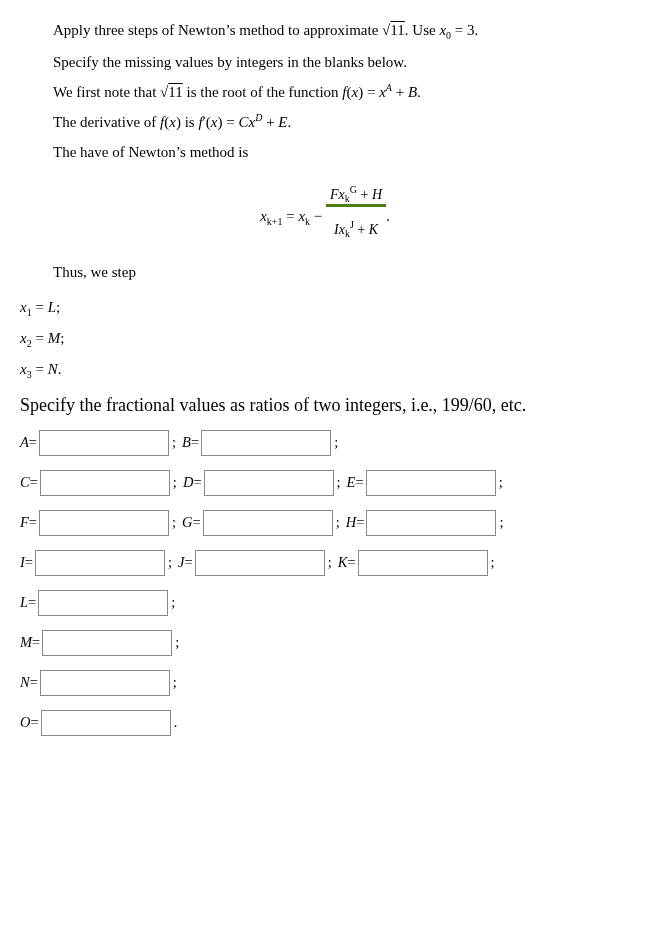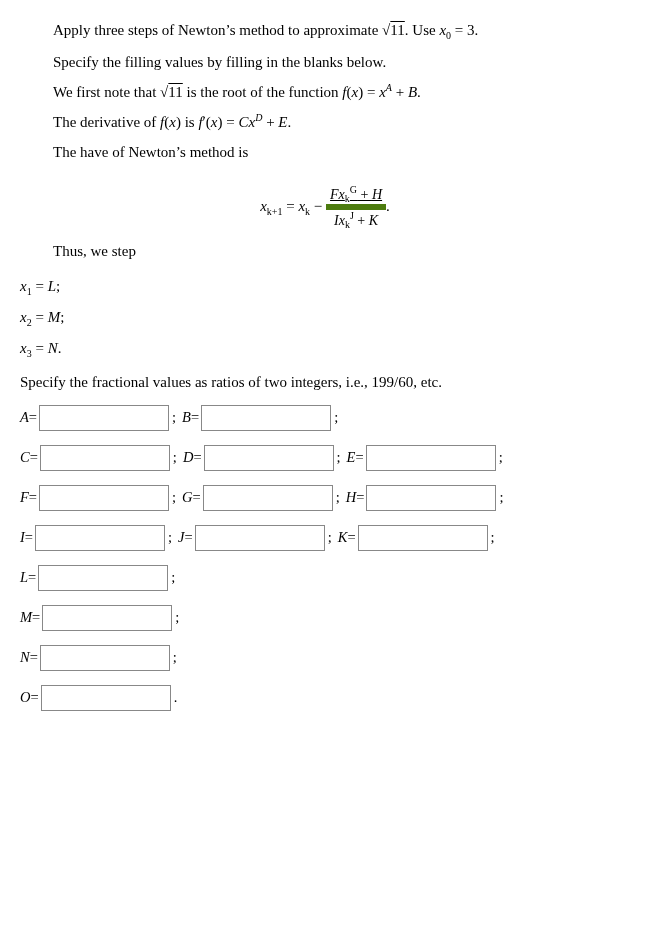--- a/index.html
+++ b/index.html
@@ -22,37 +22,36 @@
       margin: 20px 0 8px 0;
       font-size: 15px;
     }
     .fraction {
       display: inline-block;
       vertical-align: middle;
       text-align: center;
     }
     .fraction .numer {
       display: block;
-      border-bottom: 6px solid #4d7c0f;
+      border-bottom: 3px solid #4d7c0f;
       padding: 0 4px;
       font-size: 14px;
-      text-decoration: underline;
     }
     .fraction .denom {
       display: block;
-      padding: 0 4px;
+      padding: 12px 4px;
       font-size: 14px;
     }
     .results-block {
       margin: 8px 0 8px 0;
       line-height: 2.0;
     }
     .specify-text {
       margin: 10px 0 14px 0;
-      font-size: 15px;
+      font-size: 18px;
     }
     .input-row {
       display: flex;
       align-items: center;
       margin-bottom: 14px;
       font-size: 14.5px;
       flex-wrap: wrap;
     }
     .input-row label {
       white-space: nowrap;
@@ -77,21 +76,21 @@
     sup { font-size: 10px; vertical-align: super; }
     sub { font-size: 10px; vertical-align: sub; }
   </style>
 </head>
 <body>
 
 <div class="problem-text">
   Apply three steps of Newton’s method to approximate √<span style="text-decoration:overline;">11</span>. Use <i>x</i><sub>0</sub> = 3.
 </div>
 <div class="problem-text">
-  Specify the filling values by filling in the blanks below.
+  Specify the missing values by integers in the blanks below.
 </div>
 <div class="problem-text">
   We first note that √<span style="text-decoration:overline;">11</span> is the root of the function <i>f</i>(<i>x</i>) = <i>x<sup>A</sup></i> + <i>B</i>.
 </div>
 <div class="problem-text">
   The derivative of <i>f</i>(<i>x</i>) is <i>f</i>′(<i>x</i>) = <i>Cx<sup>D</sup></i> + <i>E</i>.
 </div>
 <div class="problem-text">
   The have of Newton’s method is
 </div>

